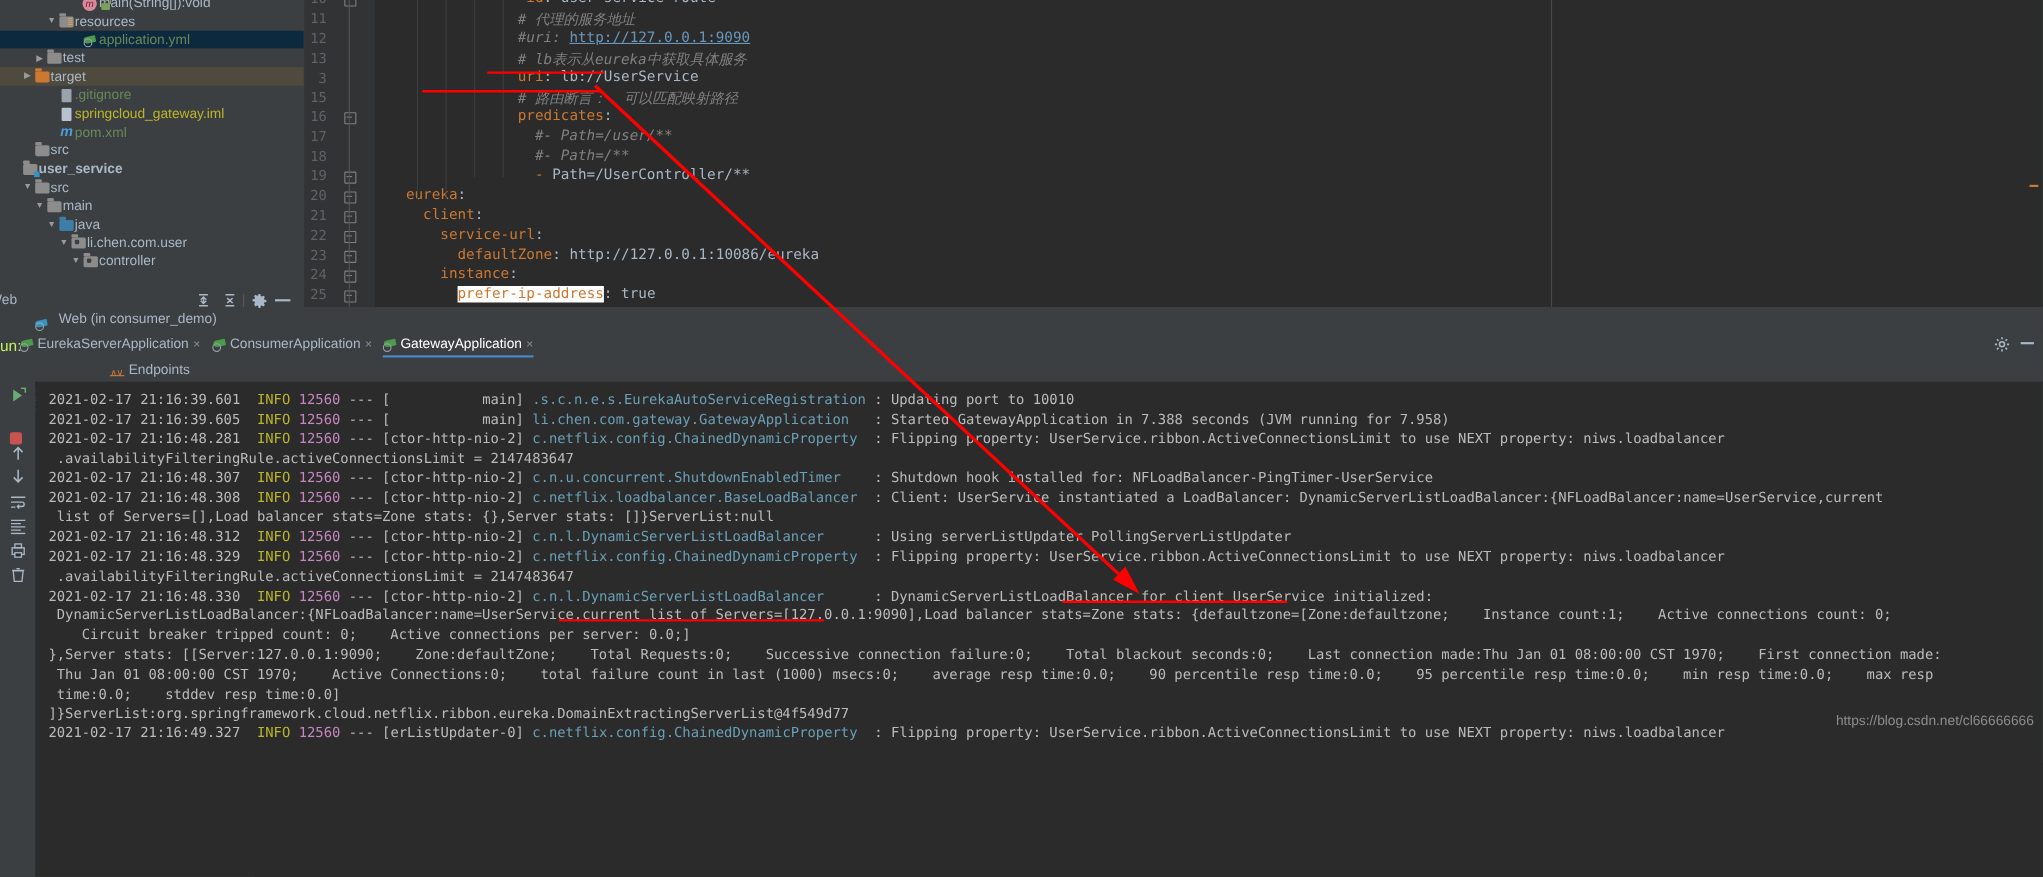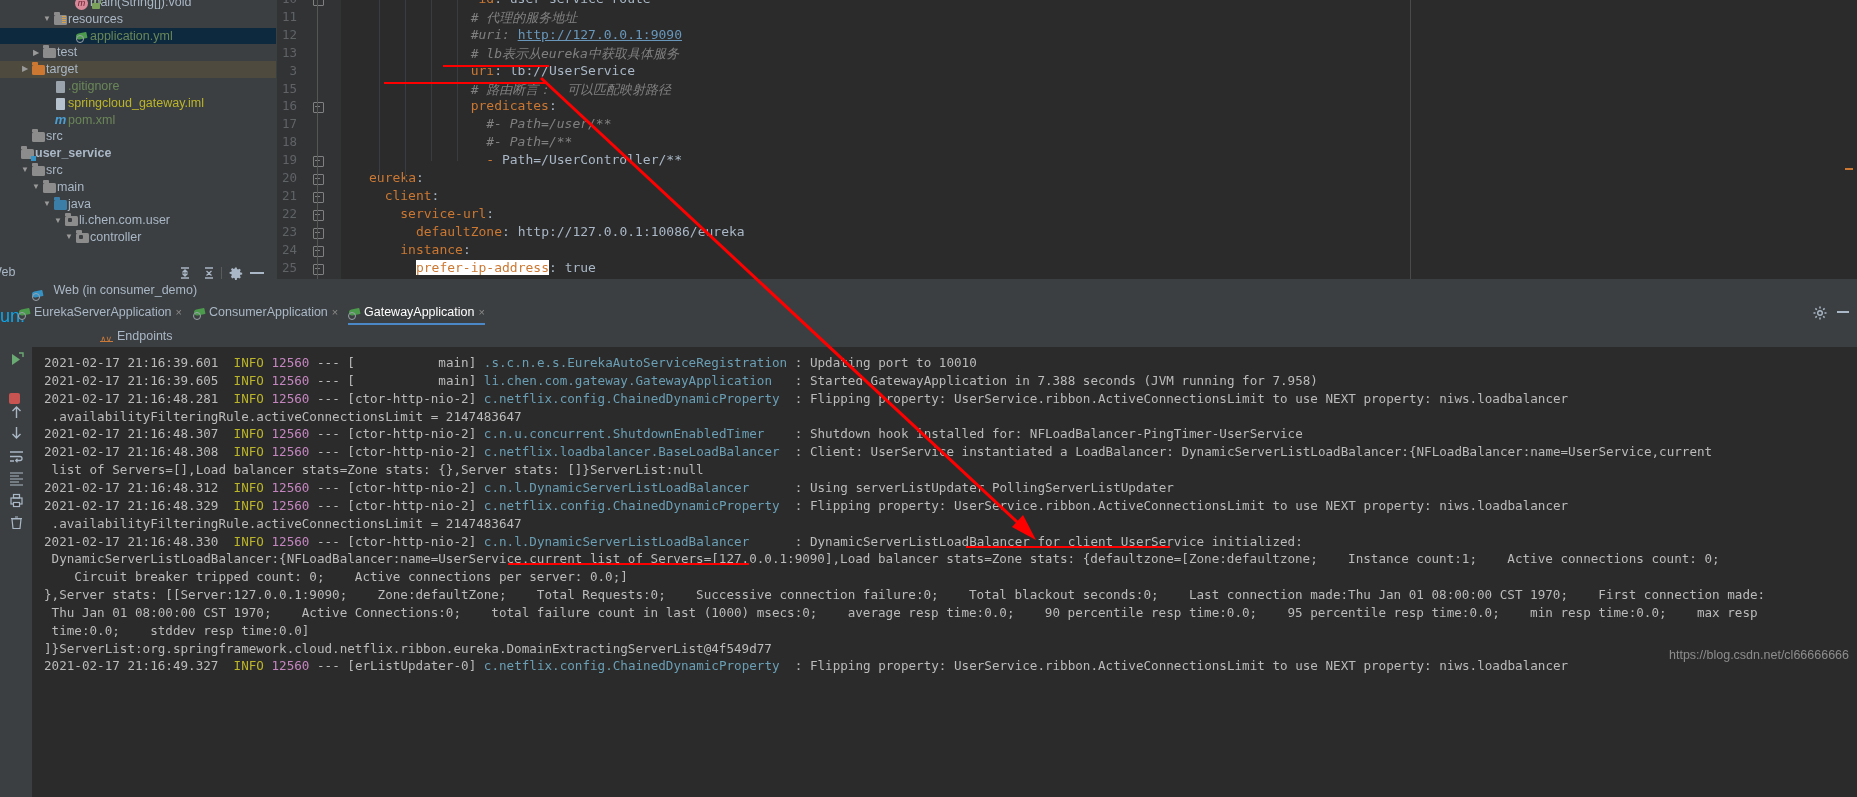--- a/index.html
+++ b/index.html
@@ -75,21 +75,21 @@
   #editor-right-mark{position:absolute;right:4px;top:168px;width:8px;height:2px;background:#cc7832;}
 
   
   #crumbs{position:absolute;left:277px;top:279px;width:1580px;height:23px;background:#3c3f41;
      font-size:12.5px;color:#a9b7c6;line-height:23px;padding-left:50px;box-sizing:border-box;}
   #crumbs span{margin-right:5px;}
 
   
   #runwin{position:absolute;left:0;top:302px;width:1857px;height:495px;background:#3c3f41;}
   #runtabs{position:absolute;left:0;top:0;width:1857px;height:21px;}
-  #runlabel{position:absolute;left:0;top:4px;font-size:18px;color:#0ea5e9;}
+  #runlabel{position:absolute;left:0;top:4px;font-size:14px;color:#bef264;}
   .rtab{position:absolute;top:0;height:21px;line-height:21px;font-size:12.5px;color:#a9b7c6;white-space:nowrap;cursor:pointer;}
   .rtab.active{border-bottom:2px solid #4a88c7;color:#ffffff;}
   .rtab .x{color:#8a8a8a;margin-left:4px;font-size:11px;}
   .springic{display:inline-block;width:13px;height:11px;vertical-align:middle;position:relative;margin-right:3px;}
   .springic i{position:absolute;left:1px;top:2px;width:11px;height:6px;background:#4c9a4c;border-radius:5px 1px 1px 5px;transform:rotate(-12deg);}
   .springic u{position:absolute;left:0;bottom:-2px;width:6px;height:6px;border:1.5px solid #9aa3ab;border-radius:50%;}
   #gearbtn{position:absolute;right:30px;top:4px;width:14px;height:14px;}
   #minbtn{position:absolute;right:8px;top:9px;width:12px;height:2px;background:#a9b7c6;}
 
   

